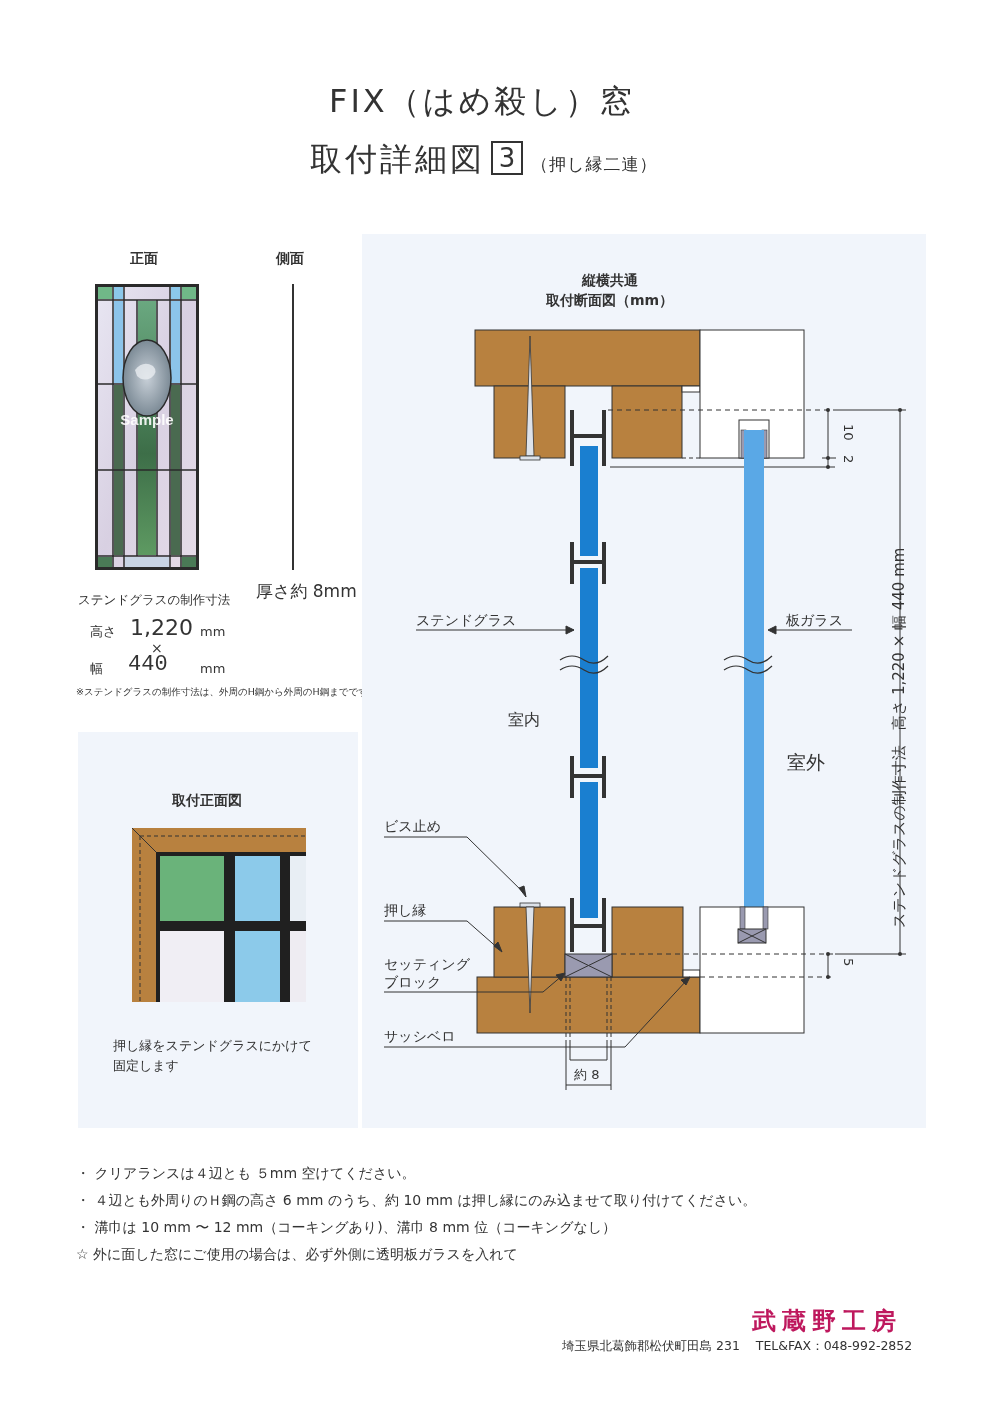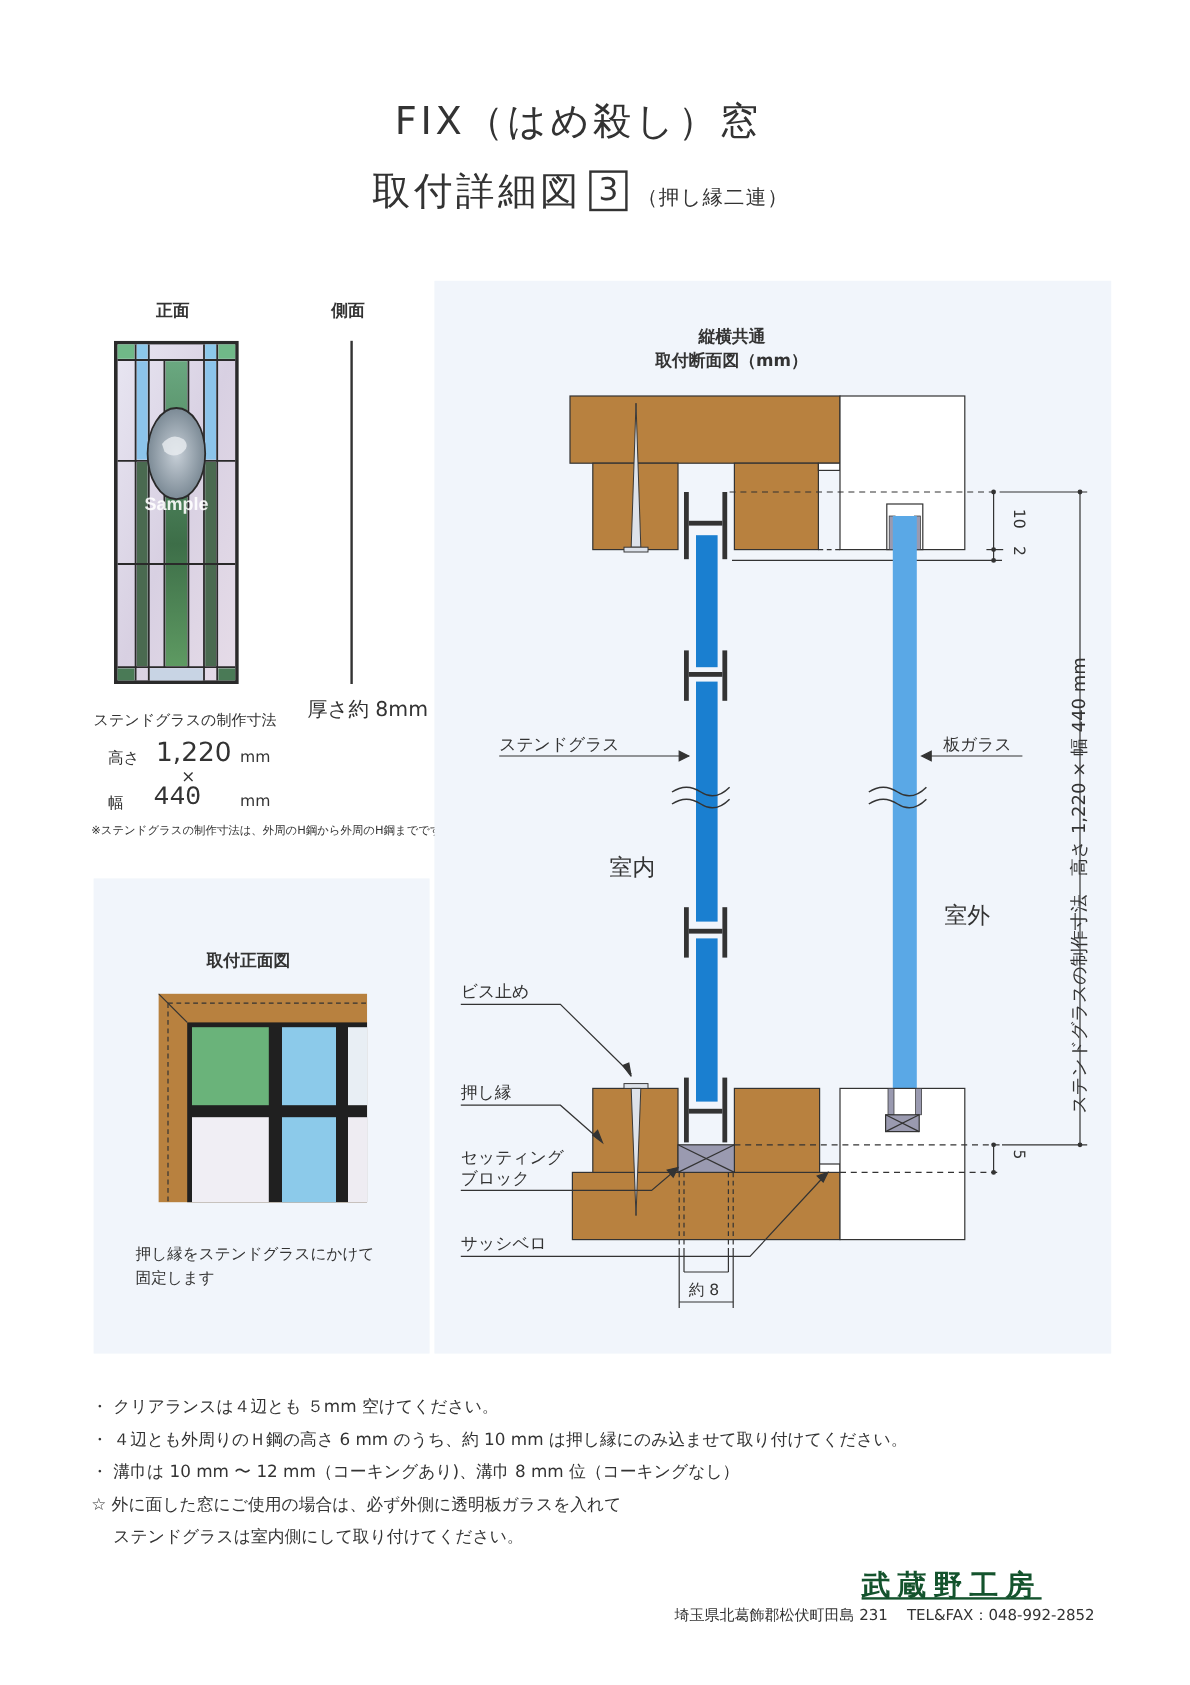--- a/index.html
+++ b/index.html
@@ -8,21 +8,21 @@
   .abs { position:absolute; }
   .title1 { left:0; width:964px; top:80px; text-align:center; font-size:32px; letter-spacing:3px; color:#333; }
   .title2 { left:310px; top:138px; font-size:32px; letter-spacing:3px; color:#333; }
   .title2 .boxnum { display:inline-block; border:2px solid #333; width:28px; height:30px; line-height:30px; text-align:center; font-size:26px; margin-left:6px; letter-spacing:0; vertical-align:3px; }
   .title2 .sub { font-size:17px; letter-spacing:1px; margin-left:8px; }
   .panel { background:#f1f5fb; }
   .lbl-bold { font-weight:bold; font-size:14px; color:#333; }
   .small { font-size:12px; color:#333; }
   .notes { left:76px; top:1160px; font-size:14px; color:#333; line-height:27px; }
   .notes div { white-space:nowrap; }
-  .company { left:718px; top:1305px; font-size:24px; letter-spacing:6px; color:#14532d; font-weight:bold;text-decoration:underline; }
+  .company { left:752px; top:1305px; font-size:24px; letter-spacing:6px; color:#be185d; font-weight:bold; }
   .address { left:562px; top:1338px; font-size:12.5px; color:#333; white-space:nowrap; }
   .diag-text { font-size:14px; color:#333; white-space:nowrap; }
 </style>
 </head>
 <body>
 
 <div class="abs title1">FIX（はめ殺し）窓</div>
 <div class="abs title2">
   <span>取付詳細図</span><span class="boxnum">3</span><span class="sub">（押し縁二連）</span>
 </div>
@@ -238,37 +238,36 @@
       <polyline points="384,992 543,992 563,975"></polyline>
       <polygon points="565,973 556,975 561,981" fill="#333"></polygon>
       <polyline points="384,1047 625,1047 687,980"></polyline>
       <polygon points="690,977 681,980 686,985" fill="#333"></polygon>
     </g>
   </g>
 </svg>
 
 <div class="abs diag-text" style="left:416px;top:612px;">ステンドグラス</div>
 <div class="abs diag-text" style="left:786px;top:612px;">板ガラス</div>
-<div class="abs diag-text" style="left:508px;top:710px;font-size:19px;">室内</div>
+<div class="abs diag-text" style="left:508px;top:710px;font-size:16px;">室内</div>
 <div class="abs diag-text" style="left:787px;top:750px;font-size:19px;">室外</div>
 <div class="abs diag-text" style="left:384px;top:818px;">ビス止め</div>
 <div class="abs diag-text" style="left:384px;top:902px;">押し縁</div>
 <div class="abs diag-text" style="left:384px;top:956px;">セッティング</div>
 <div class="abs diag-text" style="left:384px;top:974px;">ブロック</div>
 <div class="abs diag-text" style="left:384px;top:1028px;">サッシベロ</div>
 <div class="abs diag-text" style="left:574px;top:1066px;font-size:13px;">約 8</div>
 <div class="abs diag-text" style="left:838px;top:424px;font-size:13px;transform:rotate(90deg);transform-origin:left top;left:856px;">10</div>
 <div class="abs diag-text" style="left:856px;top:455px;font-size:13px;transform:rotate(90deg);transform-origin:left top;">2</div>
 <div class="abs diag-text" style="left:856px;top:958px;font-size:13px;transform:rotate(90deg);transform-origin:left top;">5</div>
 <div class="abs diag-text" style="left:890px;top:928px;font-size:15px;transform:rotate(-90deg);transform-origin:left top;">ステンドグラスの制作寸法　高さ 1,220 × 幅 440 mm</div>
 
 <div class="abs notes">
   <div>・ クリアランスは４辺とも ５mm 空けてください。</div>
   <div>・ ４辺とも外周りのＨ鋼の高さ 6 mm のうち、約 10 mm は押し縁にのみ込ませて取り付けてください。</div>
   <div>・ 溝巾は 10 mm 〜 12 mm（コーキングあり)、溝巾 8 mm 位（コーキングなし）</div>
   <div>☆ 外に面した窓にご使用の場合は、必ず外側に透明板ガラスを入れて</div>
-  <div>　 ステンドグラスは室内側にして取り付けてください。</div>
 </div>
 
 <div class="abs company">武蔵野工房</div>
 <div class="abs address">
   <span>埼玉県北葛飾郡松伏町田島 231</span>&nbsp;&nbsp;&nbsp;&nbsp;<span>TEL&amp;FAX：048-992-2852</span>
 </div>
 
 </body></html>

